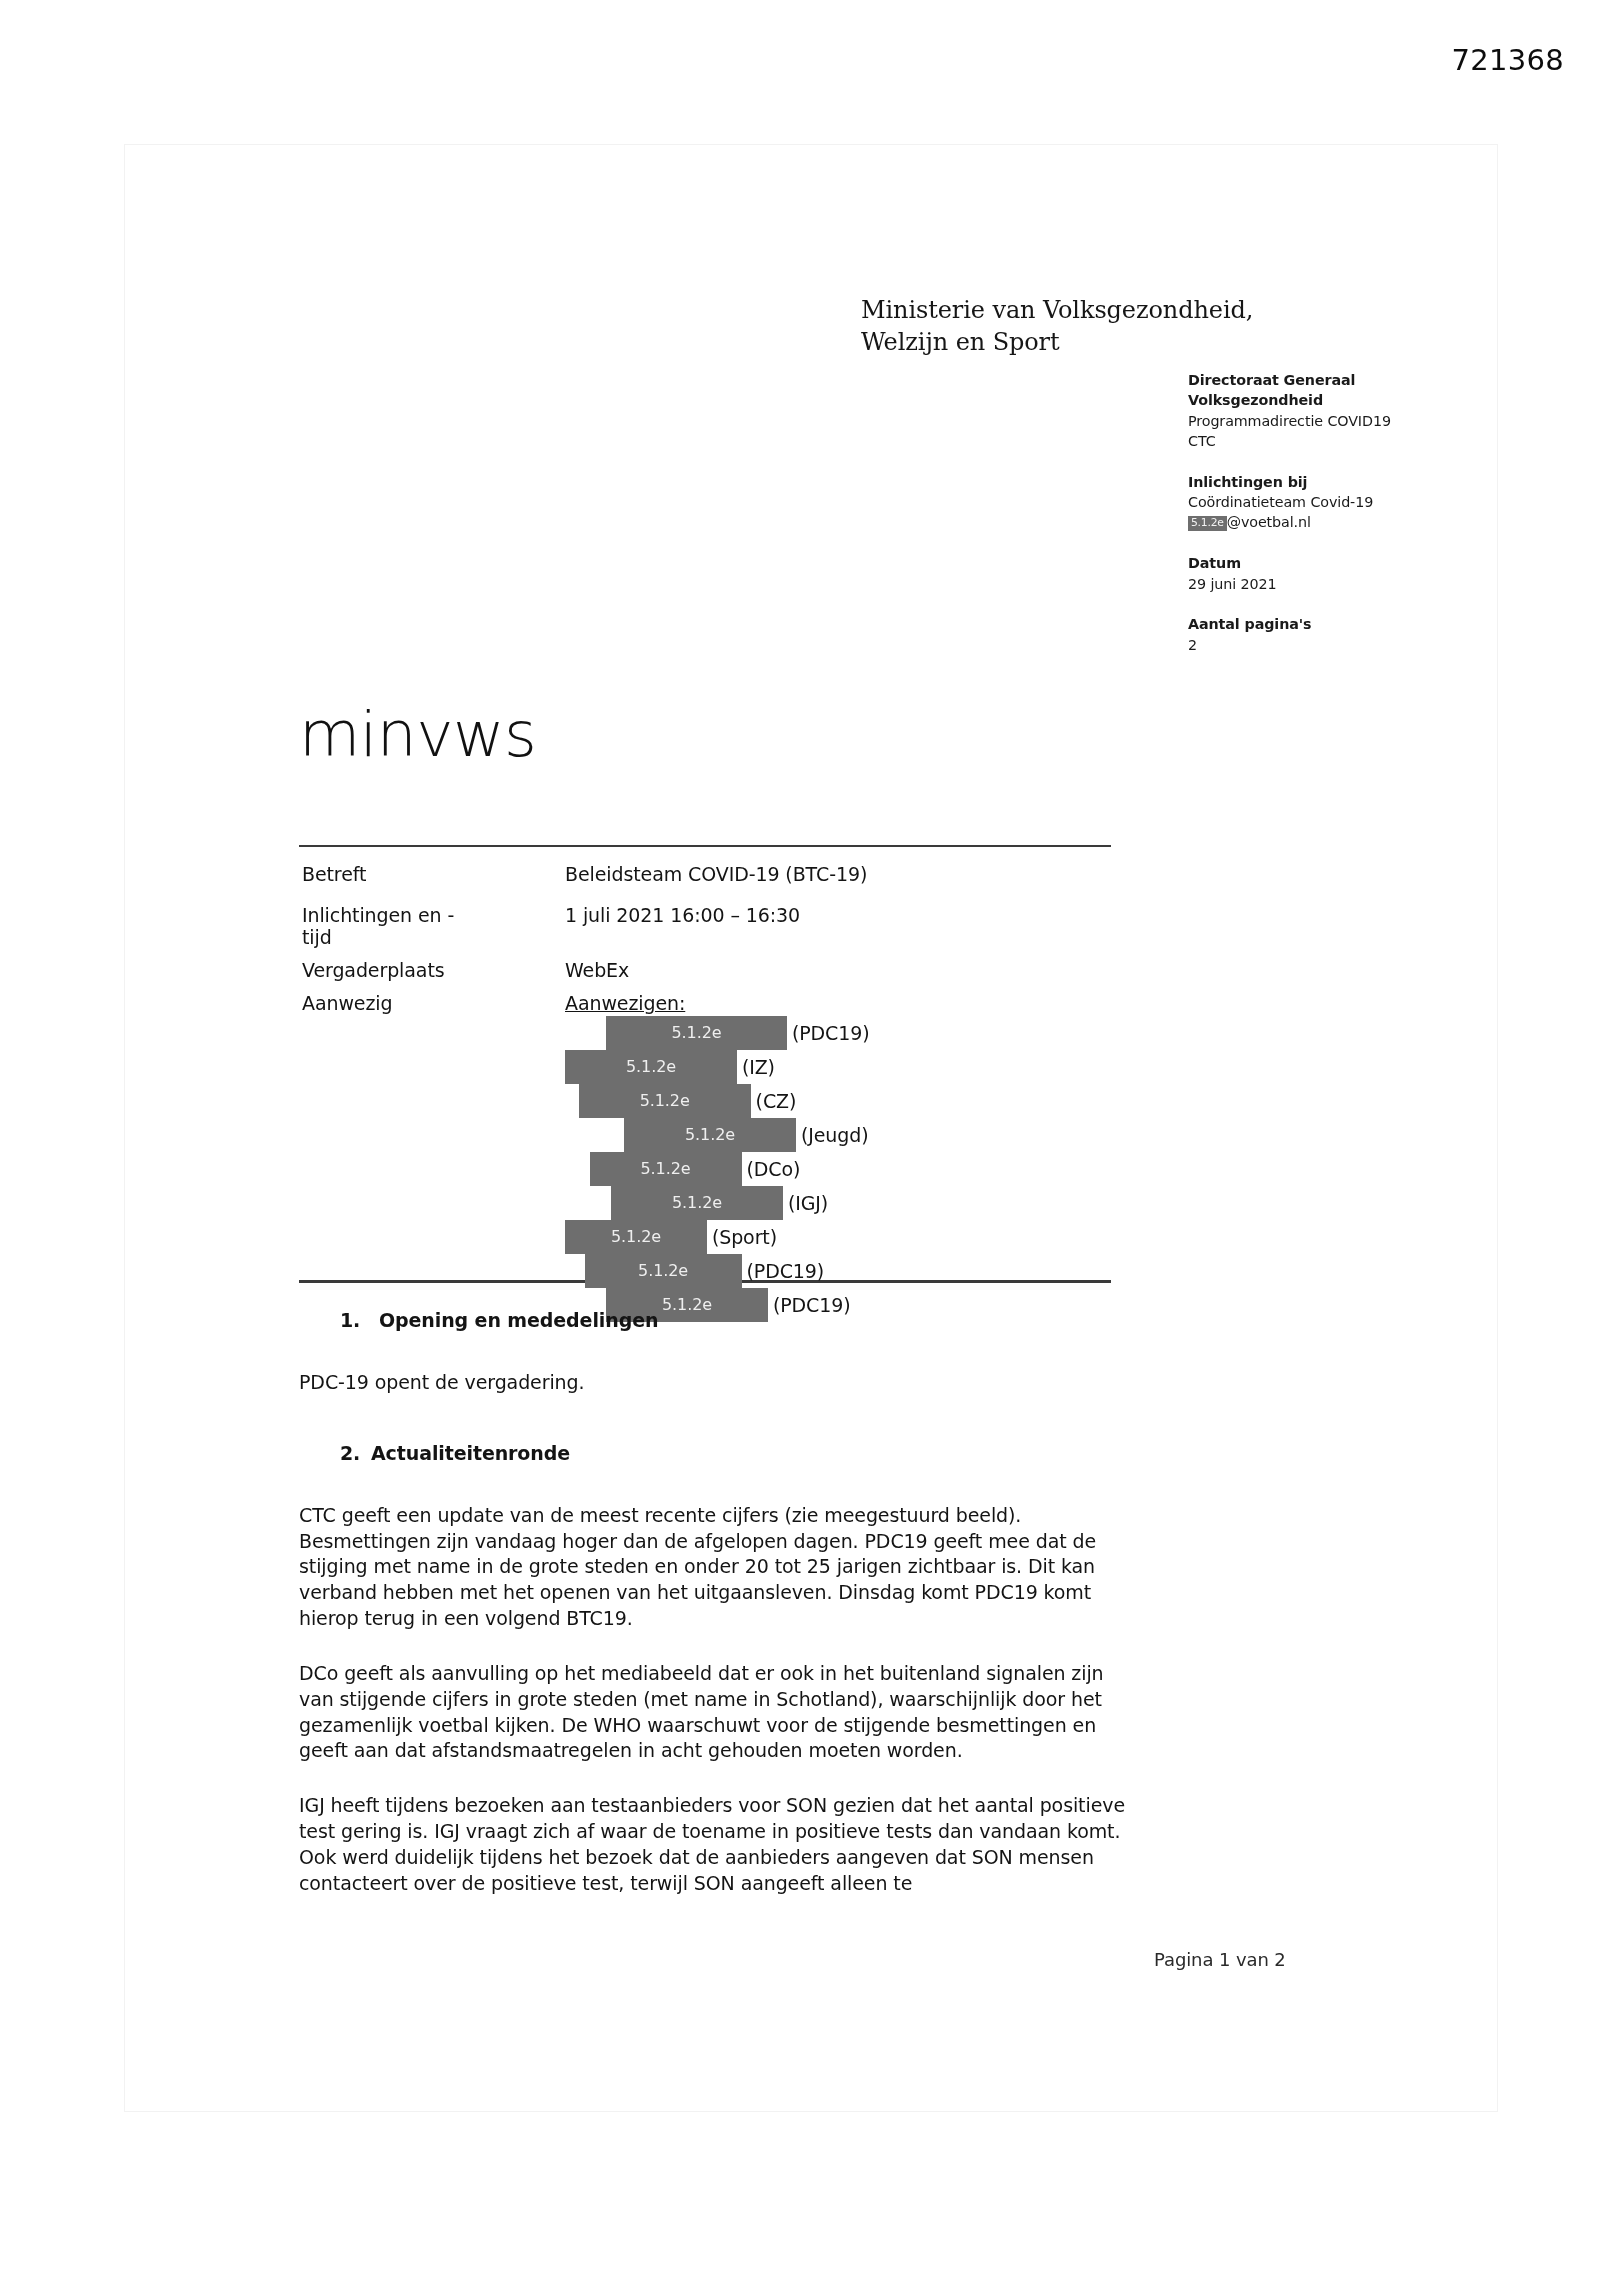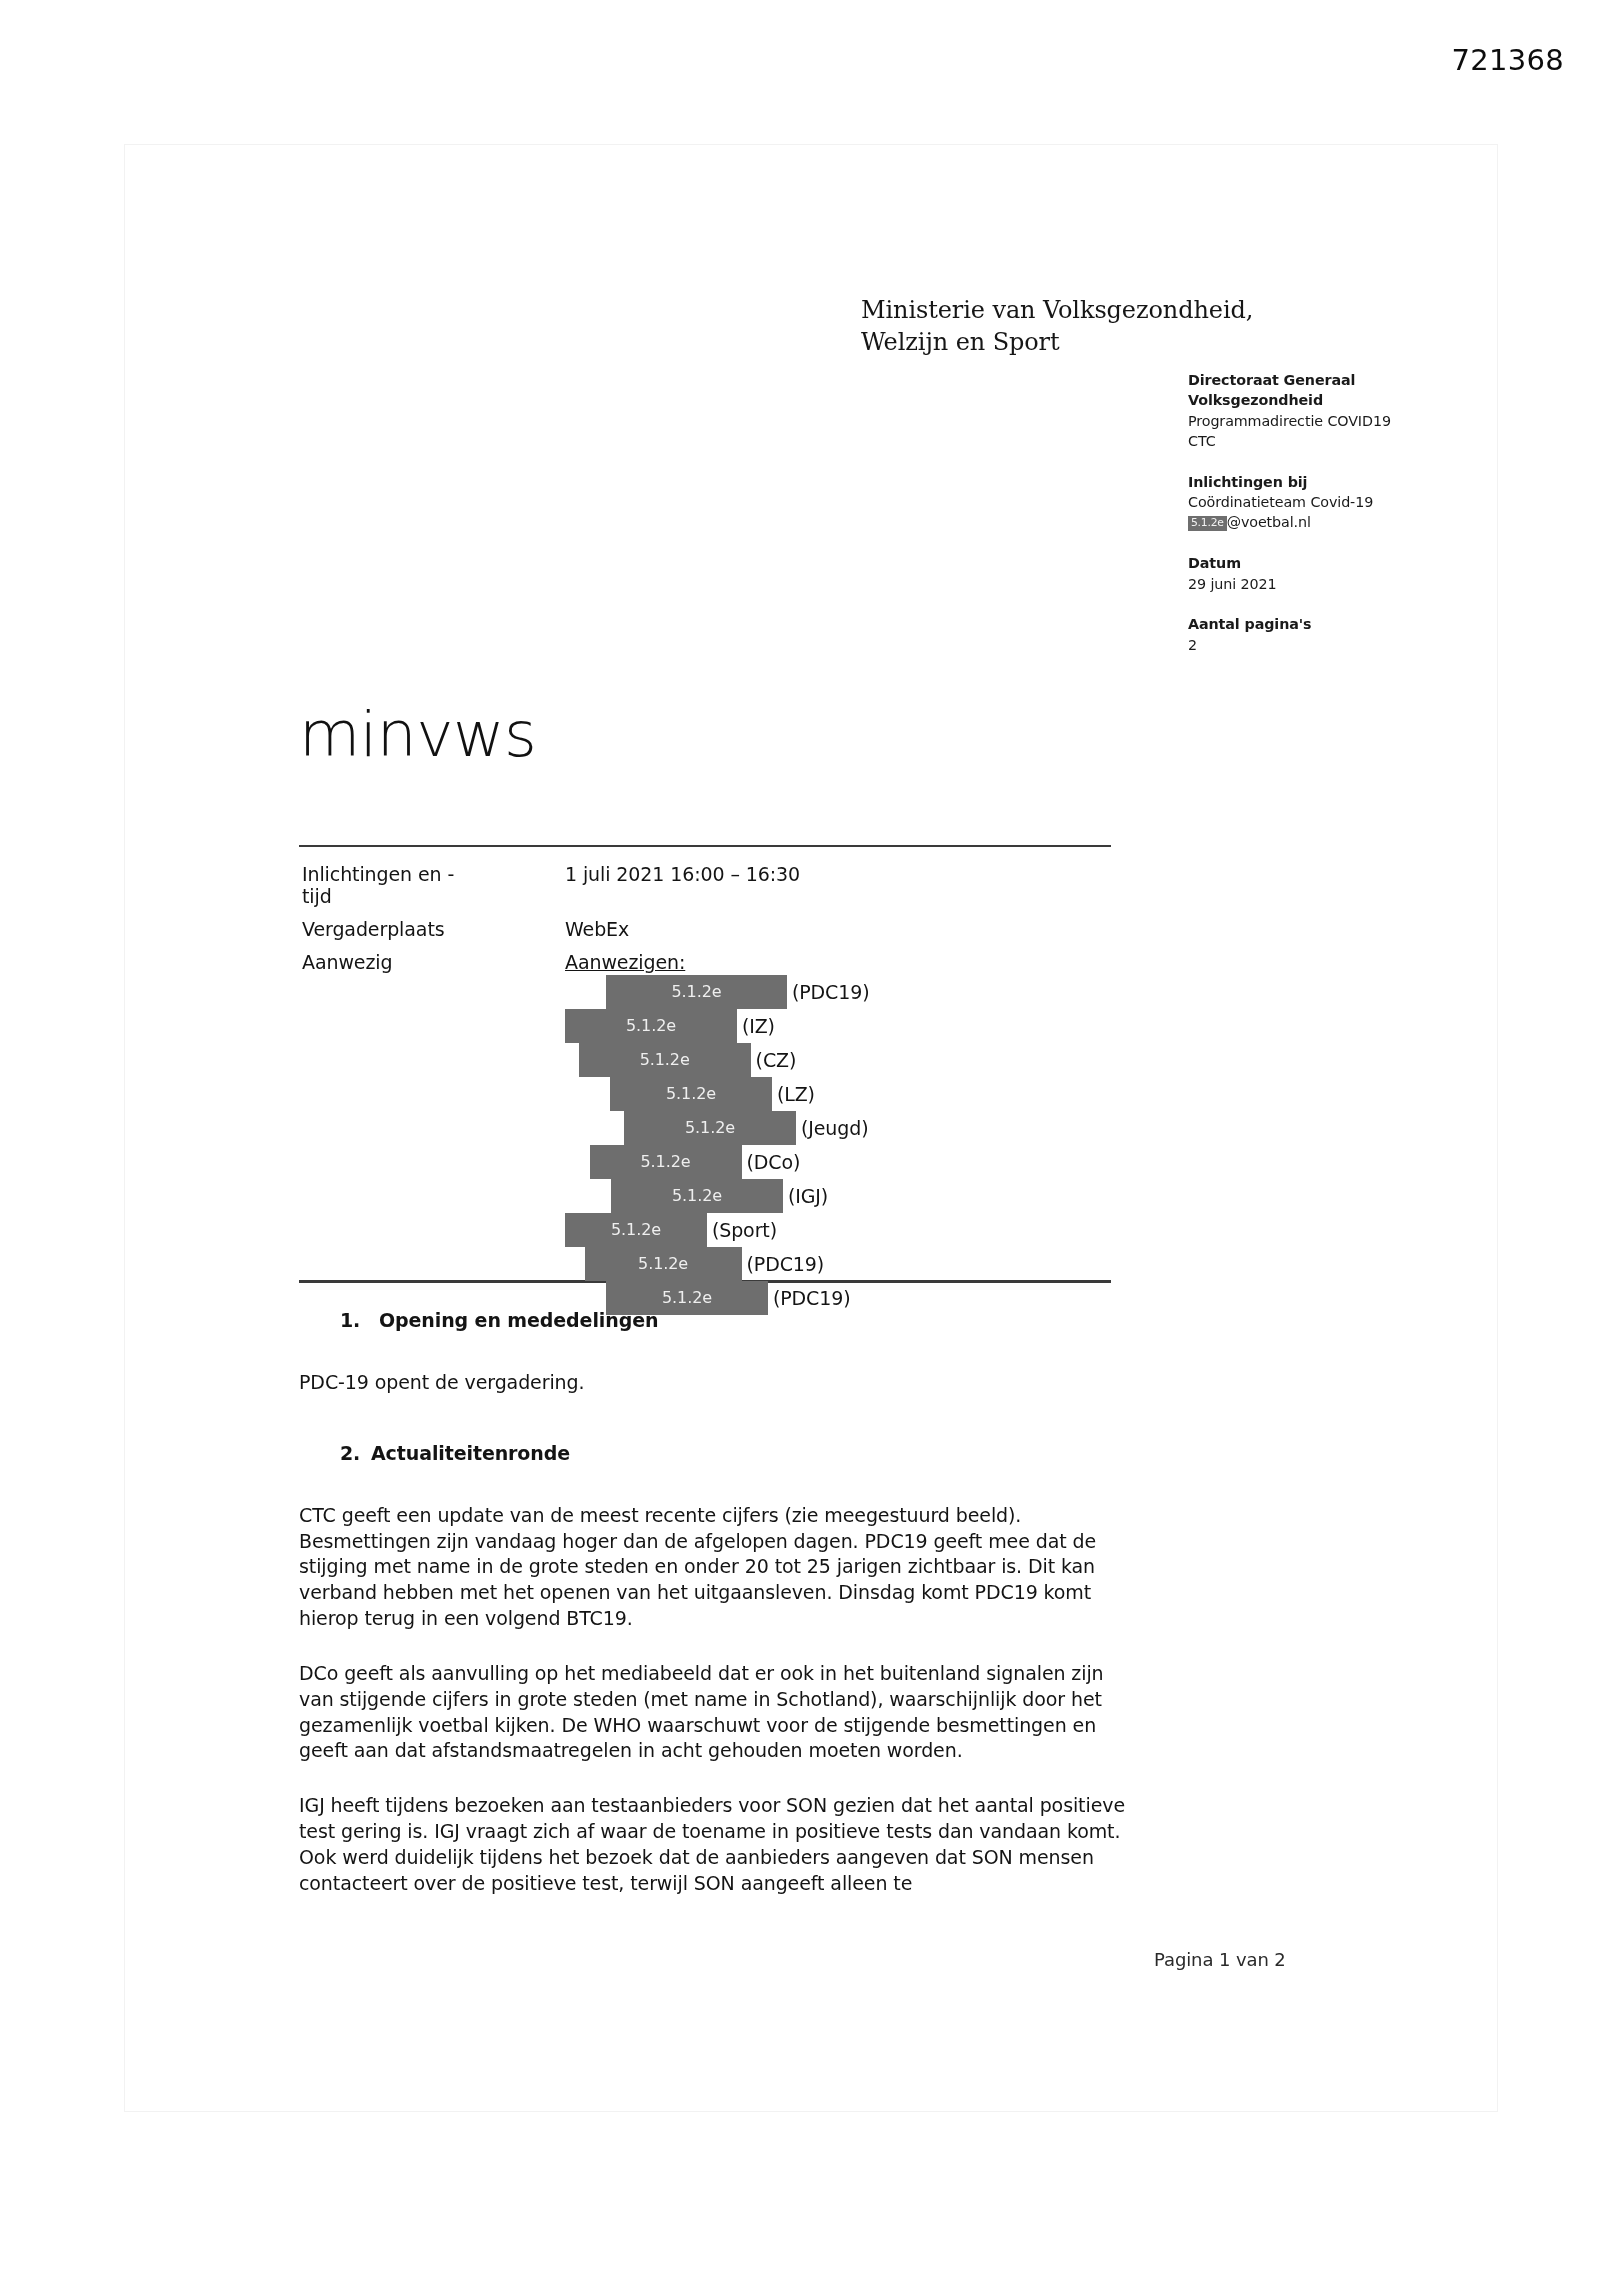--- a/index.html
+++ b/index.html
@@ -243,40 +243,43 @@
       <div class="meta-value">2</div>
     </div>
   </div>
 
   <div class="title">minvws</div>
 
   <div class="rule rule-top"></div>
   <div class="rule rule-bottom"></div>
 
   <div class="info-table">
+    <div class="info-row row-betreft">
+      <div class="info-key">Betreft</div>
+      <div class="info-val">Beleidsteam COVID-19 (BTC-19)</div>
+    </div>
     <div class="info-row row-datum">
       <div class="info-key">
         <div>Inlichtingen en -</div>
         <div>tijd</div>
       </div>
       <div class="info-val">1 juli 2021 16:00 – 16:30</div>
     </div>
     <div class="info-row row-plaats">
       <div class="info-key">Vergaderplaats</div>
       <div class="info-val">WebEx</div>
     </div>
     <div class="info-row">
       <div class="info-key">Aanwezig</div>
       <div class="info-val">
         <div class="aanwezigen-label">Aanwezigen:</div>
         <div class="attendees" id="attendees-list">
             <div class="att-row"><span class="att-box" style="margin-left: 41px; width: 181px;">5.1.2e</span><span class="att-org">(PDC19)</span></div>
             <div class="att-row"><span class="att-box" style="margin-left: 0px; width: 172px;">5.1.2e</span><span class="att-org">(IZ)</span></div>
             <div class="att-row"><span class="att-box" style="margin-left: 13.7px; width: 172px;">5.1.2e</span><span class="att-org">(CZ)</span></div>
-            <div class="att-row"><span class="att-box" style="margin-left: 45px; width: 162px;">5.1.2e</span><span class="att-org">(LZ)</span></div>
             <div class="att-row"><span class="att-box" style="margin-left: 59px; width: 172px;">5.1.2e</span><span class="att-org">(Jeugd)</span></div>
             <div class="att-row"><span class="att-box" style="margin-left: 24.5px; width: 152px;">5.1.2e</span><span class="att-org">(DCo)</span></div>
             <div class="att-row"><span class="att-box" style="margin-left: 46px; width: 172px;">5.1.2e</span><span class="att-org">(IGJ)</span></div>
             <div class="att-row"><span class="att-box" style="margin-left: 0px; width: 142px;">5.1.2e</span><span class="att-org">(Sport)</span></div>
             <div class="att-row"><span class="att-box" style="margin-left: 19.6px; width: 157px;">5.1.2e</span><span class="att-org">(PDC19)</span></div>
             <div class="att-row"><span class="att-box" style="margin-left: 41px; width: 162px;">5.1.2e</span><span class="att-org">(PDC19)</span></div>
           </div>
       </div>
     </div>
   </div>

